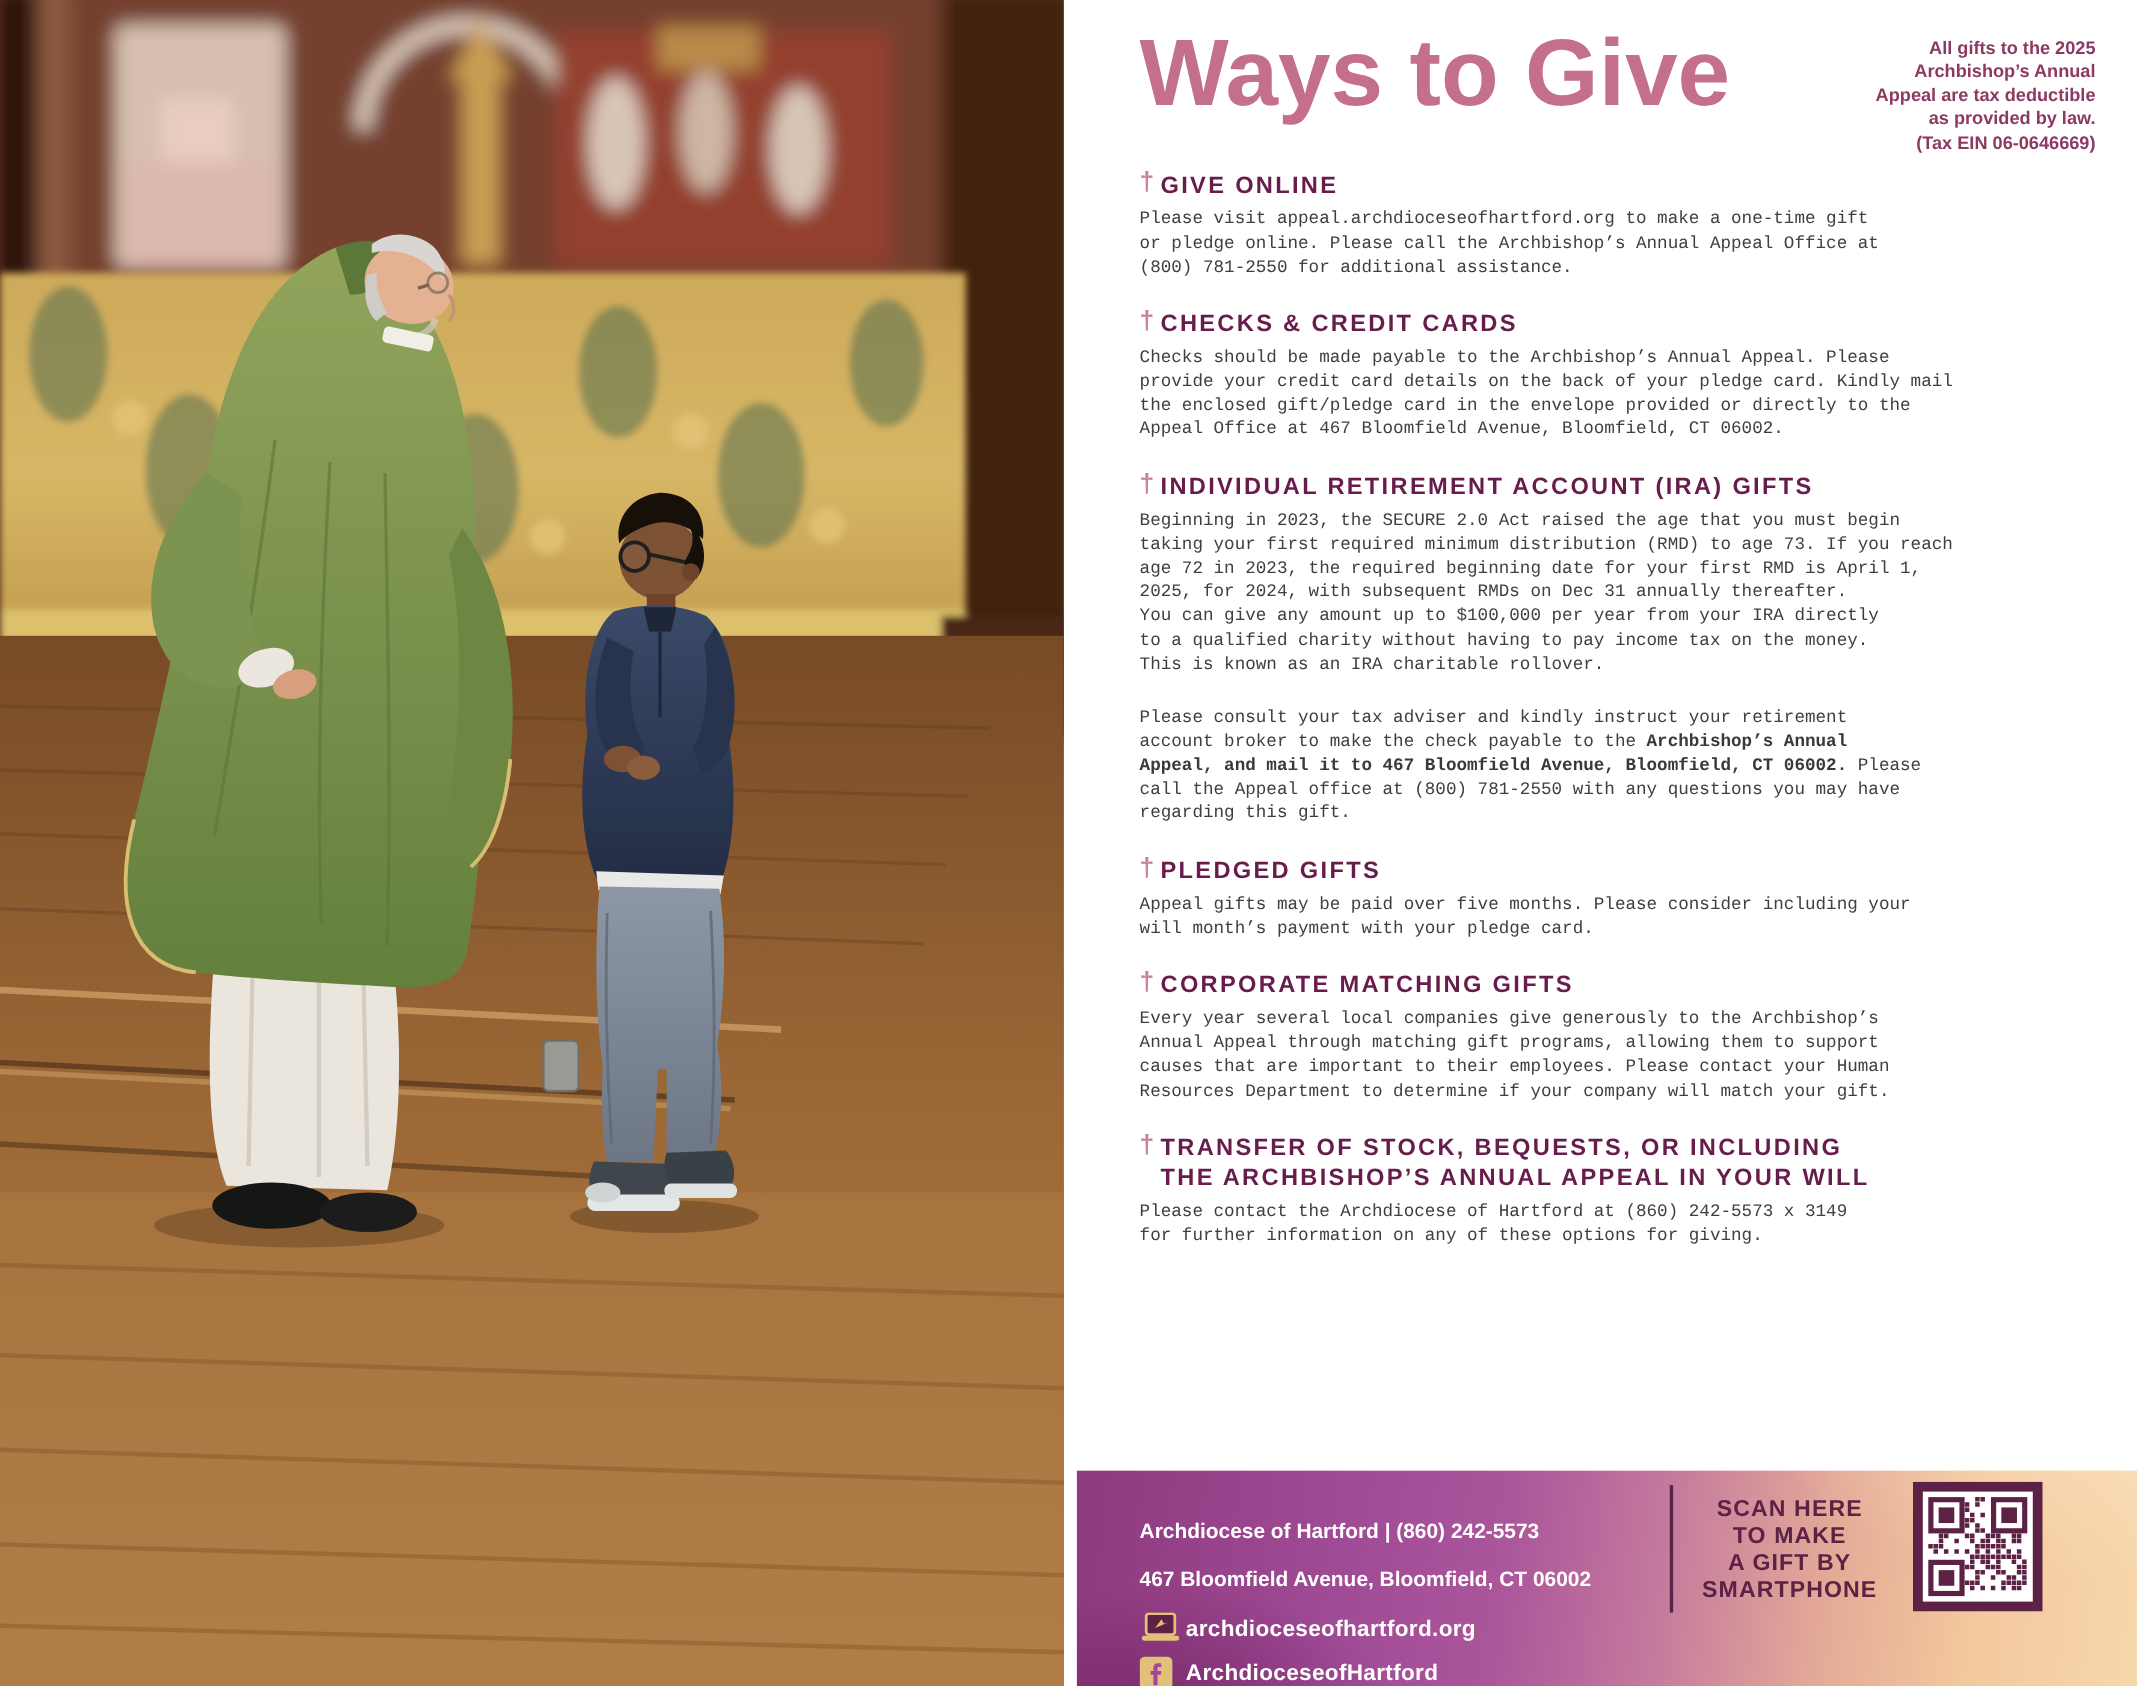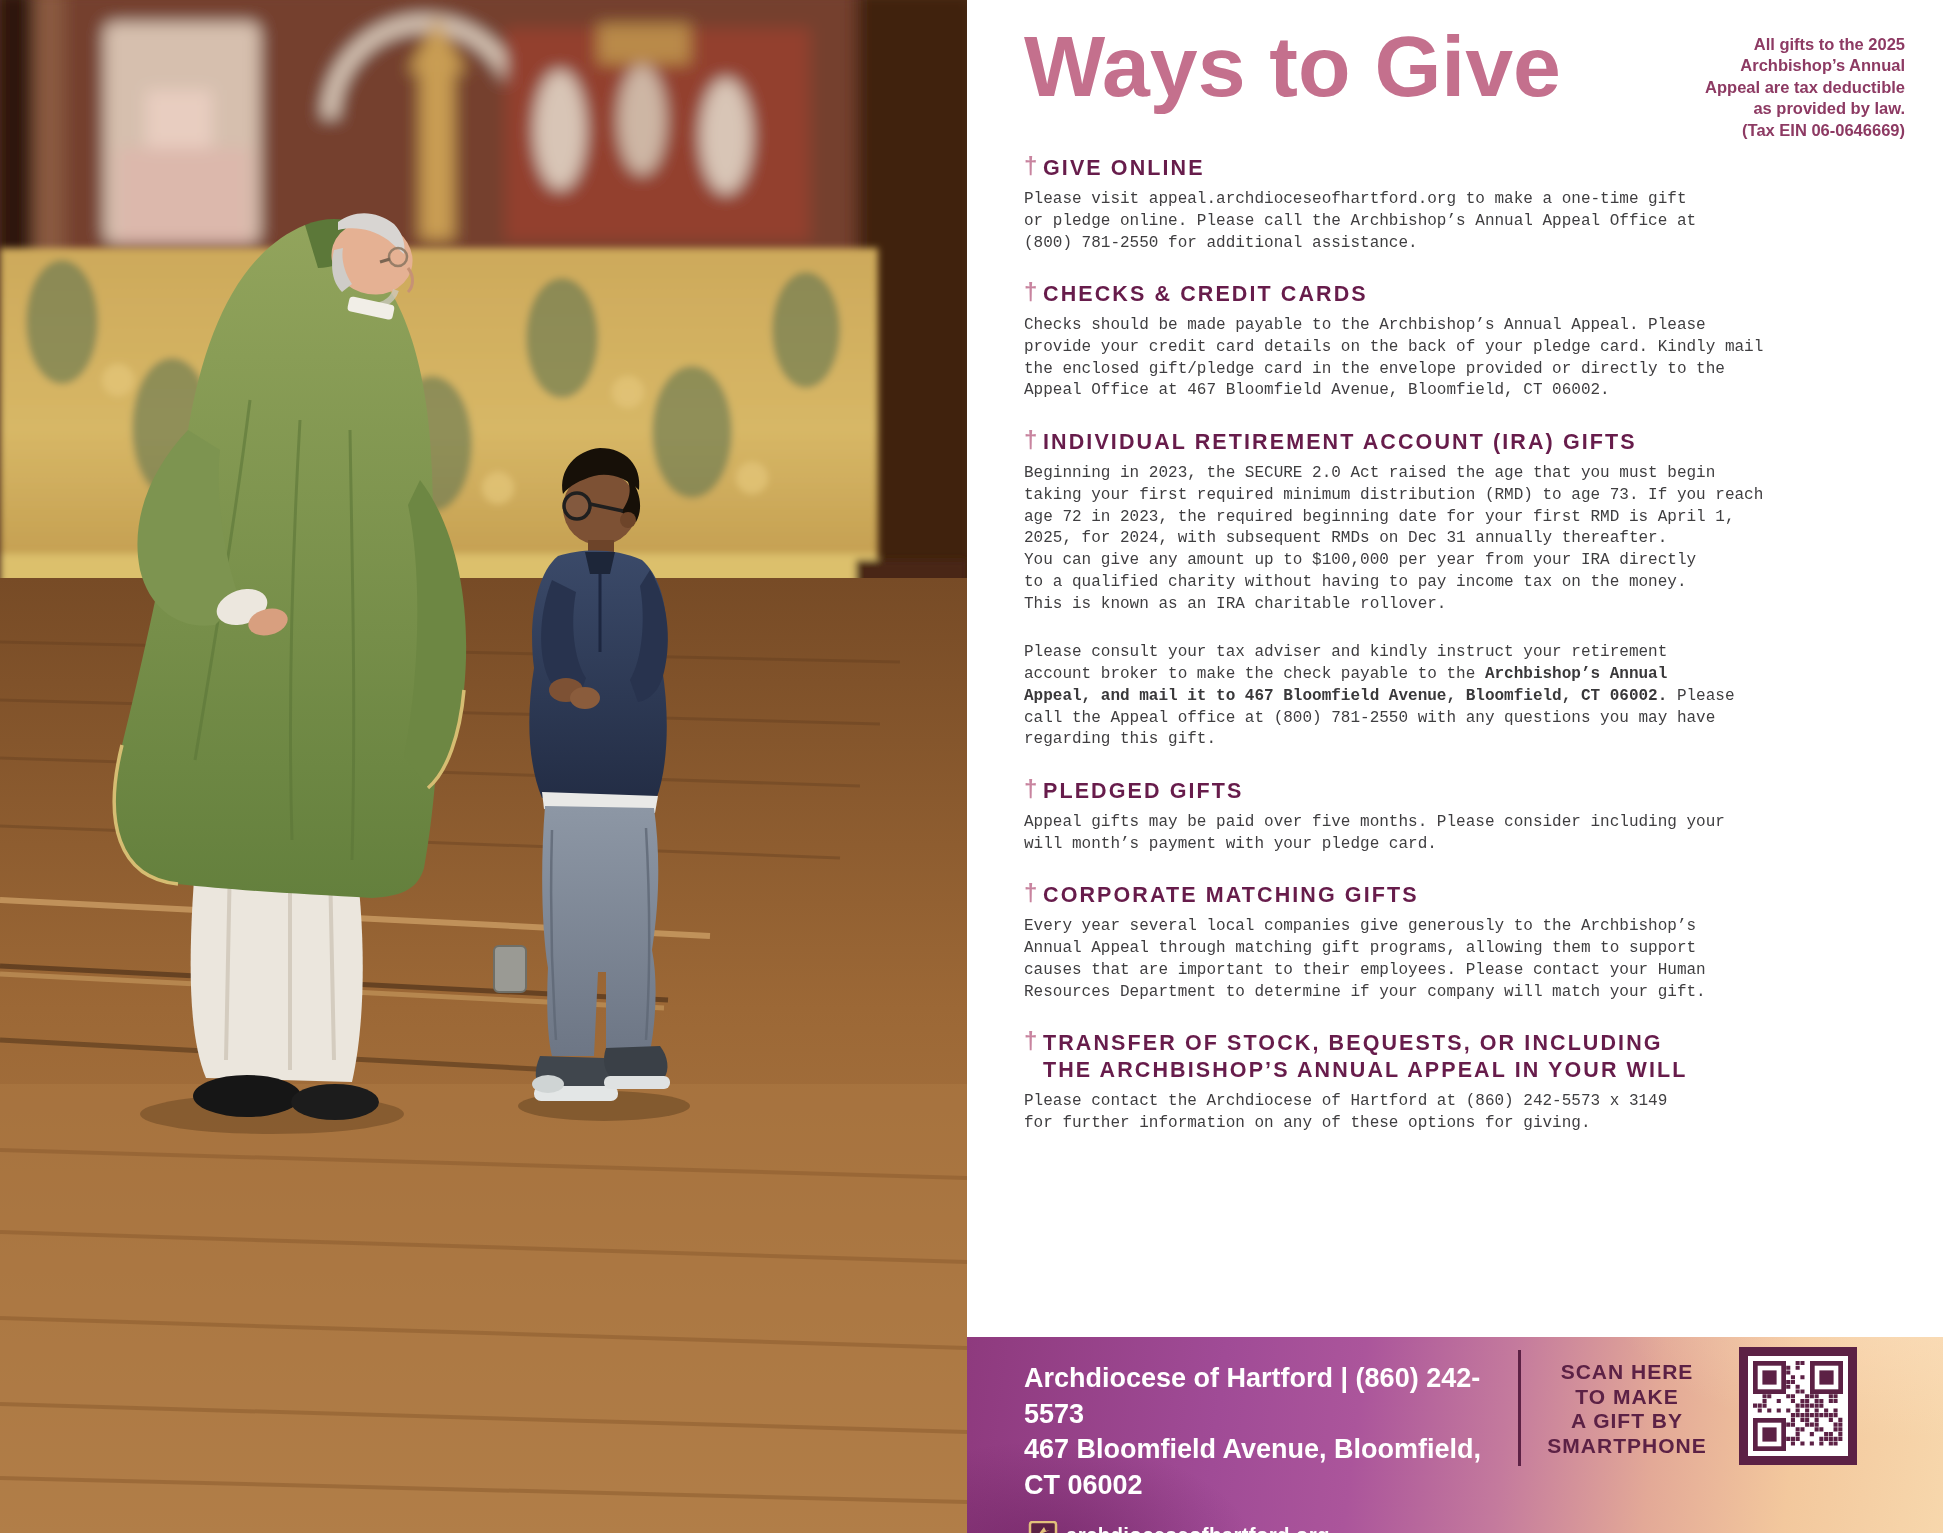--- a/index.html
+++ b/index.html
@@ -1,18 +1,18 @@
 <!DOCTYPE html>
 <html><head>
 <meta charset="utf-8">
 <style>
   html,body { margin:0; padding:0; background:#e8e8e8; }
   .page {
     position:relative; width:1943px; height:1533px; background:#ffffff;
-    font-family:"Liberation Sans", sans-serif; display:flex; overflow:hidden;
+    font-family:"Liberation Sans", sans-serif; display:flex; overflow:hidden;gap:12px;
   }
   
   .photo { width:967px; height:1533px; flex:none; position:relative; background:#74402d; }
   .photo svg { display:block; }
 
   
   .right { flex:1; display:flex; flex-direction:column; min-width:0; }
   .content { padding:26px 38px 0 57px; }
   .title-row { display:flex; justify-content:space-between; align-items:flex-start; }
   .title {
@@ -44,21 +44,21 @@
 
   
   .footer {
     margin-top:auto; height:196px; position:relative; display:flex; align-items:flex-start;
     background:
       radial-gradient(ellipse 300px 160px at 8% 110%, rgba(90,20,80,.45), rgba(90,20,80,0) 70%),
       radial-gradient(ellipse 420px 200px at 96% -20%, rgba(255,230,200,.5), rgba(255,230,200,0) 70%),
       linear-gradient(97deg, #8e3a7e 0%, #a04b96 26%, #ab559b 40%, #c47a9d 55%, #e3a997 70%, #f3c89d 84%, #f7d7ac 100%);
   }
   .f-left { flex:1; padding:24px 0 0 57px; color:#ffffff; min-width:0; }
-  .f-line { font-weight:bold; font-size:27px; line-height:1.32; }
+  .f-line { font-weight:bold; font-size:19px; line-height:1.32;margin-top:19px; }
   .f-row { display:flex; align-items:center; margin-top:11px; }
   .f-row.website { margin-top:17px; }
   .f-icon { width:42px; flex:none; display:flex; align-items:center; }
   .f-link { font-weight:bold; font-size:20.5px; letter-spacing:.3px; }
   .divider { width:3px; height:116px; background:#5c2145; margin-top:13px; flex:none; }
   .scan {
     width:212px; flex:none; padding-top:23px; text-align:center; color:#5c2145;
     font-weight:bold; font-size:21px; line-height:1.17; letter-spacing:1px; white-space:pre-line;
   }
   .qr-wrap { flex:none; margin:10px 86px 0 6px; }

